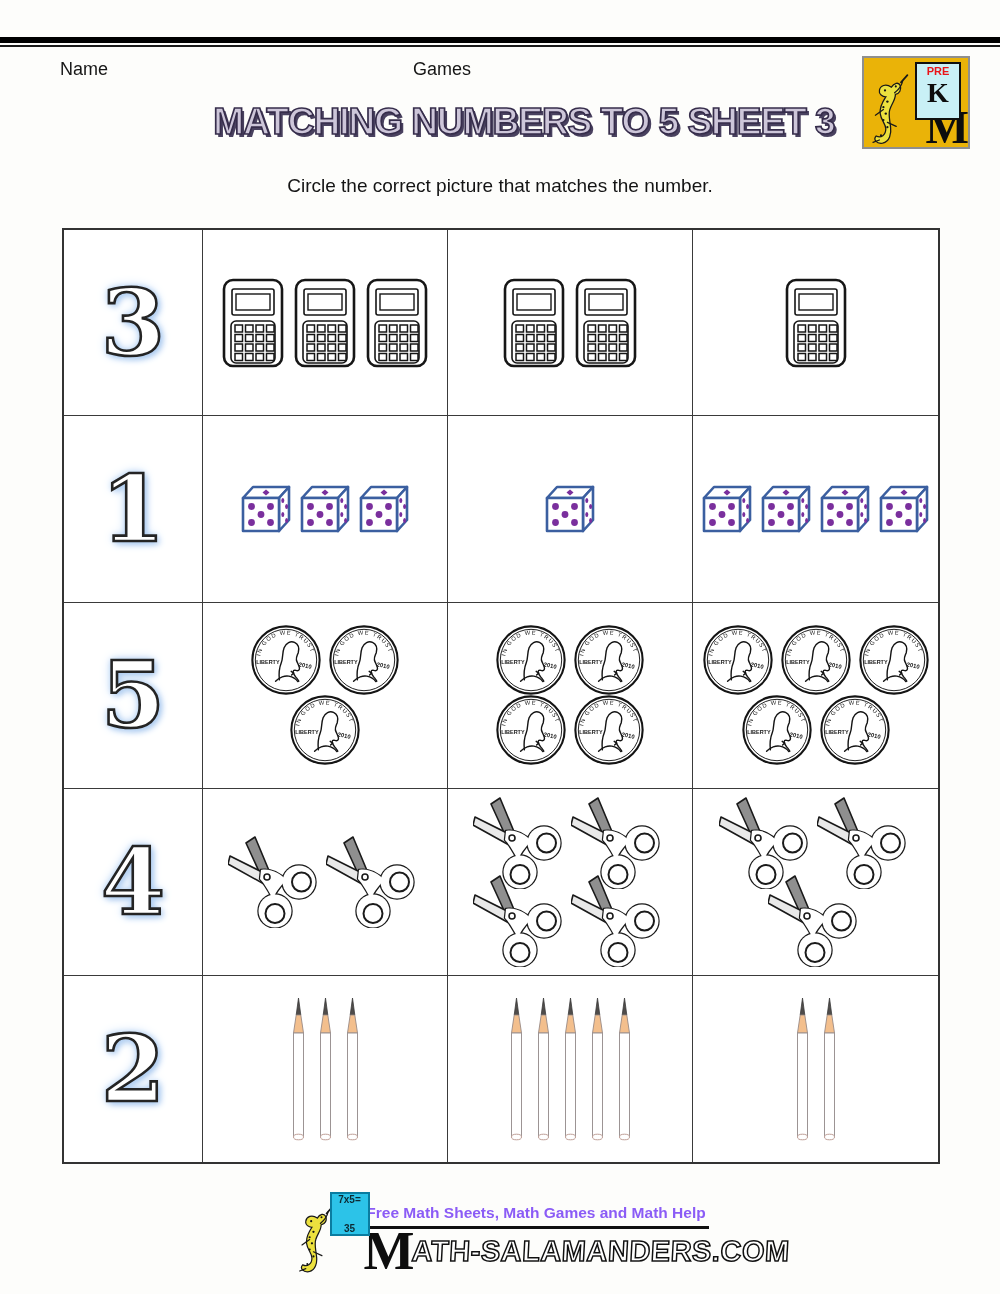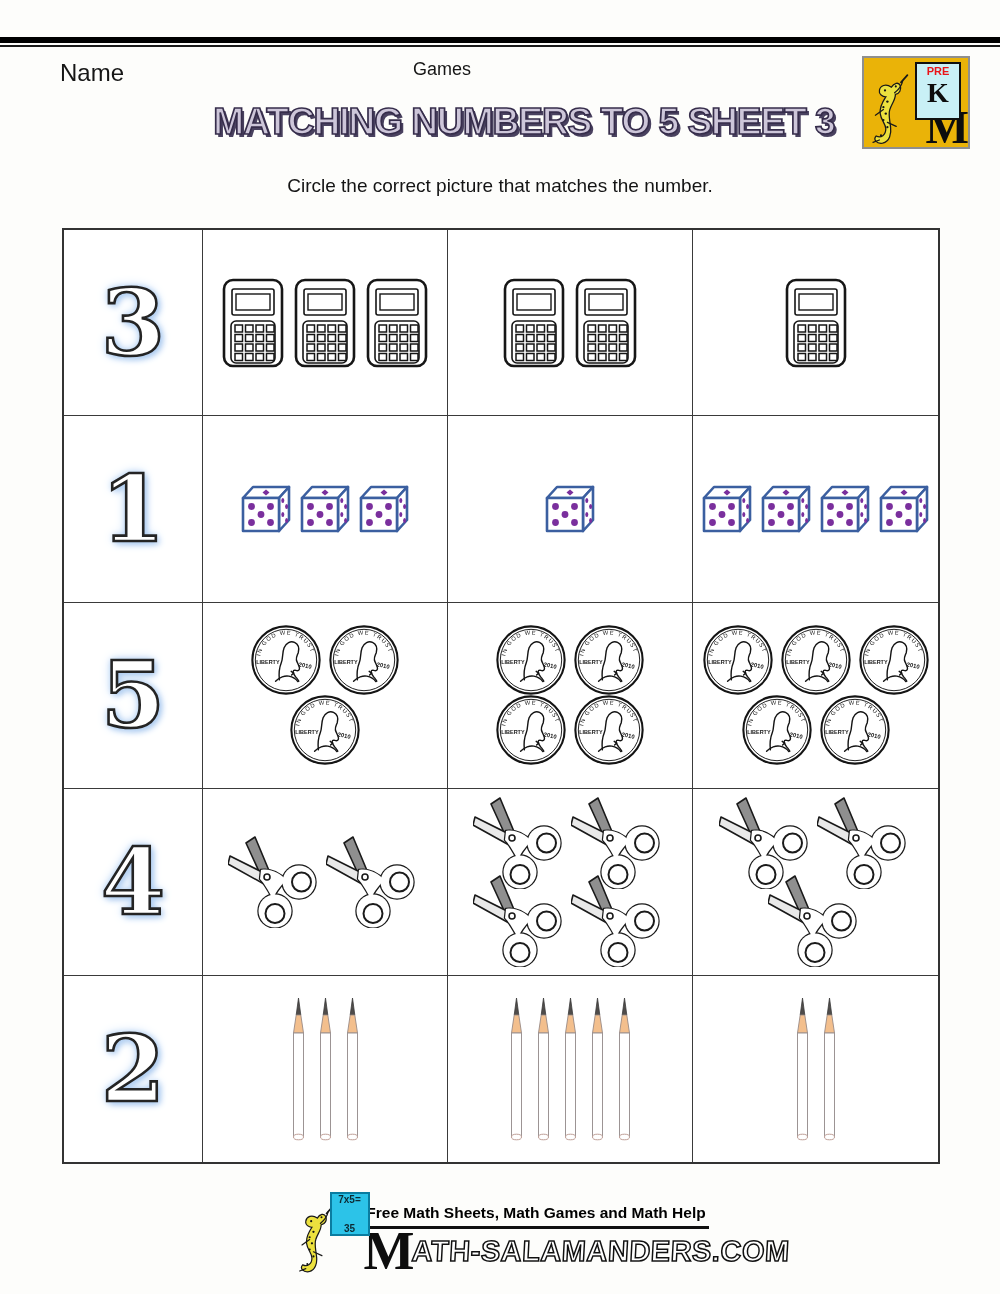--- a/index.html
+++ b/index.html
@@ -3,21 +3,21 @@
 <meta charset="utf-8">
 <style>
   html,body{margin:0;padding:0;}
   body{
     width:1000px;height:1294px;position:relative;background:#fdfdfb;
     font-family:"Liberation Sans",sans-serif;color:#161616;overflow:hidden;
   }
   
   .top-bar{position:absolute;left:0;top:37px;width:1000px;height:6px;background:#000;}
   .top-bar-thin{position:absolute;left:0;top:45px;width:1000px;height:2px;background:#1a1a1a;}
-  .name-label{position:absolute;left:60px;top:59px;font-size:24px;}
+  .name-label{position:absolute;left:60px;top:59px;font-size:18px;}
   .date-label{position:absolute;left:413px;top:59px;font-size:18px;}
 
   
   .logo-box{position:absolute;left:862px;top:56px;width:104px;height:89px;border:2px solid #8f8f8f;background:#eab308;}
   .logo-sala{position:absolute;left:1px;top:12px;width:48px;height:76px;}
   .logo-board{position:absolute;right:7px;top:4px;width:42px;height:54px;background:#c9f0f6;border:2px solid #101010;
     display:flex;flex-direction:column;align-items:center;z-index:2;}
   .logo-pre{color:#ea1318;font-weight:bold;font-size:11px;line-height:1.25;margin-top:1px;}
   .logo-k{font-family:"Liberation Serif",serif;font-weight:900;font-size:28px;line-height:1;color:#0d0d0d;}
   .logo-m{position:absolute;right:3px;bottom:-4px;font-family:"Liberation Serif",serif;font-weight:900;
@@ -52,21 +52,21 @@
 
   
   .footer{position:absolute;left:0;top:1192px;width:1000px;display:flex;justify-content:center;}
   .footer-inner{display:flex;align-items:flex-start;}
   .sala-group{position:relative;width:80px;height:86px;flex:none;}
   .sala-svg{position:absolute;left:0;top:8px;width:46px;height:76px;}
   .chalkboard{position:absolute;left:38px;top:0;width:36px;height:40px;background:#2cc3e8;border:2px solid #0a7ca0;
     display:flex;flex-direction:column;align-items:center;justify-content:space-between;z-index:2;}
   .chalk-line{font-size:10px;font-weight:bold;color:#0d2a33;line-height:1.15;}
   .footer-col{width:345px;margin-left:-8px;display:flex;flex-direction:column;align-items:center;padding-top:12px;}
-  .tagline{font-size:15.5px;font-weight:bold;color:#000000;white-space:nowrap;}
+  .tagline{font-size:15.5px;font-weight:bold;color:#8b5cf6;white-space:nowrap;}
   .footer-rule{width:100%;height:3px;background:#101010;margin:4px 0 0;}
   .site-line{align-self:flex-start;display:flex;align-items:flex-start;margin-top:0;}
   .site-initial{font-family:"Liberation Serif",serif;font-weight:900;font-size:54px;line-height:0.82;
     letter-spacing:-4px;color:#0d0d0d;margin-right:2px;}
   .site-rest{font-size:29px;font-weight:bold;color:#fff;-webkit-text-stroke:1.5px #101010;
     letter-spacing:0.5px;line-height:1;padding-top:8px;transform:skewX(-3deg);white-space:nowrap;}
 </style>
 </head>
 <body>
 

